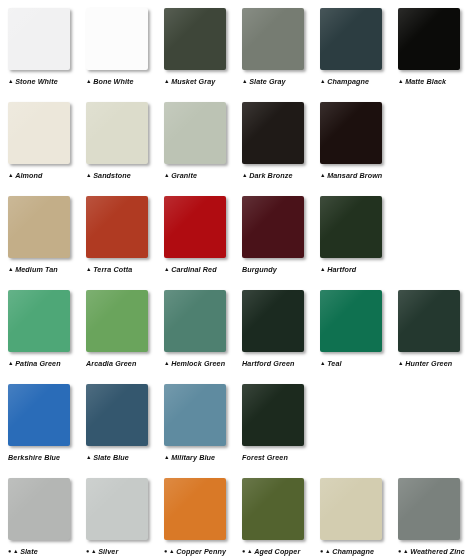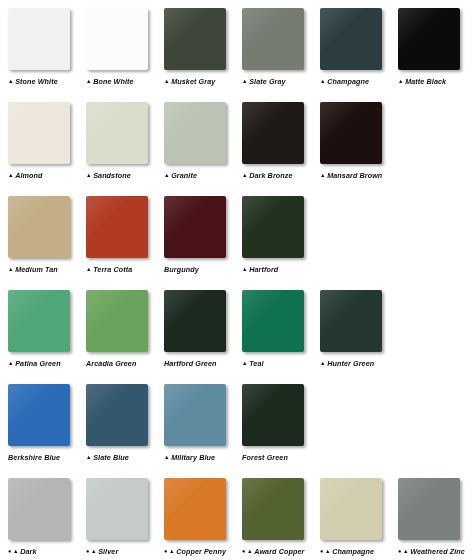--- a/index.html
+++ b/index.html
@@ -225,20 +225,29 @@
         <div class="swatch-chip-wrap">
           <div class="swatch-chip" style="background: rgb(176, 58, 34);"></div>
         </div>
         <div class="swatch-label">
           <span class="marker-triangle">▲</span>
           <span class="label-text">Terra Cotta</span>
         </div>
       </div>
       <div class="swatch-cell">
         <div class="swatch-chip-wrap">
+          <div class="swatch-chip" style="background: rgb(176, 12, 17);"></div>
+        </div>
+        <div class="swatch-label">
+          <span class="marker-triangle">▲</span>
+          <span class="label-text">Cardinal Red</span>
+        </div>
+      </div>
+      <div class="swatch-cell">
+        <div class="swatch-chip-wrap">
           <div class="swatch-chip" style="background: rgb(74, 18, 25);"></div>
         </div>
         <div class="swatch-label">
           <span class="label-text">Burgundy</span>
         </div>
       </div>
       <div class="swatch-cell">
         <div class="swatch-chip-wrap">
           <div class="swatch-chip" style="background: rgb(34, 50, 31);"></div>
         </div>
@@ -261,20 +270,29 @@
       <div class="swatch-cell">
         <div class="swatch-chip-wrap">
           <div class="swatch-chip" style="background: rgb(106, 164, 92);"></div>
         </div>
         <div class="swatch-label">
           <span class="label-text">Arcadia Green</span>
         </div>
       </div>
       <div class="swatch-cell">
         <div class="swatch-chip-wrap">
+          <div class="swatch-chip" style="background: rgb(78, 128, 112);"></div>
+        </div>
+        <div class="swatch-label">
+          <span class="marker-triangle">▲</span>
+          <span class="label-text">Hemlock Green</span>
+        </div>
+      </div>
+      <div class="swatch-cell">
+        <div class="swatch-chip-wrap">
           <div class="swatch-chip" style="background: rgb(27, 42, 32);"></div>
         </div>
         <div class="swatch-label">
           <span class="label-text">Hartford Green</span>
         </div>
       </div>
       <div class="swatch-cell">
         <div class="swatch-chip-wrap">
           <div class="swatch-chip" style="background: rgb(15, 113, 80);"></div>
         </div>
@@ -330,21 +348,21 @@
       </div>
     </div>
     <div class="swatch-row">
       <div class="swatch-cell">
         <div class="swatch-chip-wrap">
           <div class="swatch-chip" style="background: rgb(180, 182, 180);"></div>
         </div>
         <div class="swatch-label">
           <span class="marker-circle">●</span>
           <span class="marker-triangle">▲</span>
-          <span class="label-text">Dark</span>
+          <span class="label-text">Slate</span>
         </div>
       </div>
       <div class="swatch-cell">
         <div class="swatch-chip-wrap">
           <div class="swatch-chip" style="background: rgb(198, 202, 200);"></div>
         </div>
         <div class="swatch-label">
           <span class="marker-circle">●</span>
           <span class="marker-triangle">▲</span>
           <span class="label-text">Silver</span>
@@ -360,21 +378,21 @@
           <span class="label-text">Copper Penny</span>
         </div>
       </div>
       <div class="swatch-cell">
         <div class="swatch-chip-wrap">
           <div class="swatch-chip" style="background: rgb(83, 99, 47);"></div>
         </div>
         <div class="swatch-label">
           <span class="marker-circle">●</span>
           <span class="marker-triangle">▲</span>
-          <span class="label-text">Award Copper</span>
+          <span class="label-text">Aged Copper</span>
         </div>
       </div>
       <div class="swatch-cell">
         <div class="swatch-chip-wrap">
           <div class="swatch-chip" style="background: rgb(211, 205, 176);"></div>
         </div>
         <div class="swatch-label">
           <span class="marker-circle">●</span>
           <span class="marker-triangle">▲</span>
           <span class="label-text">Champagne</span>

